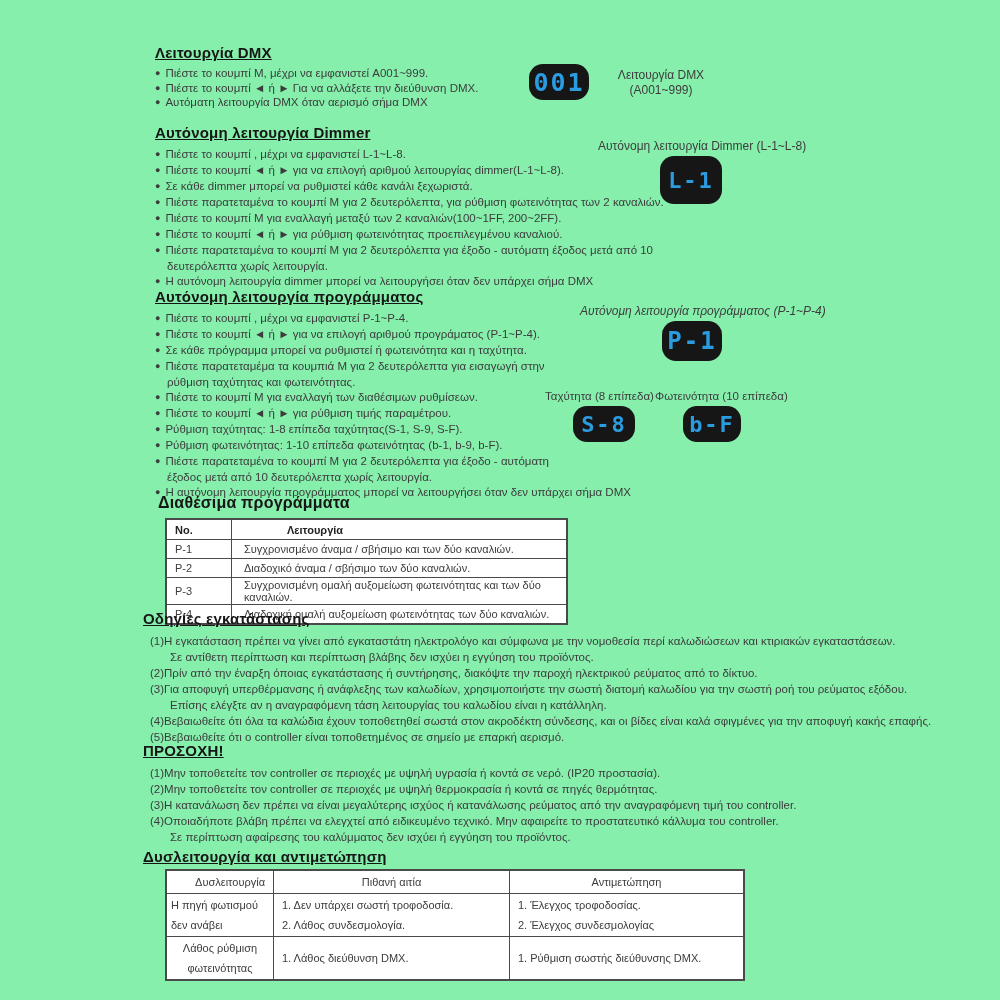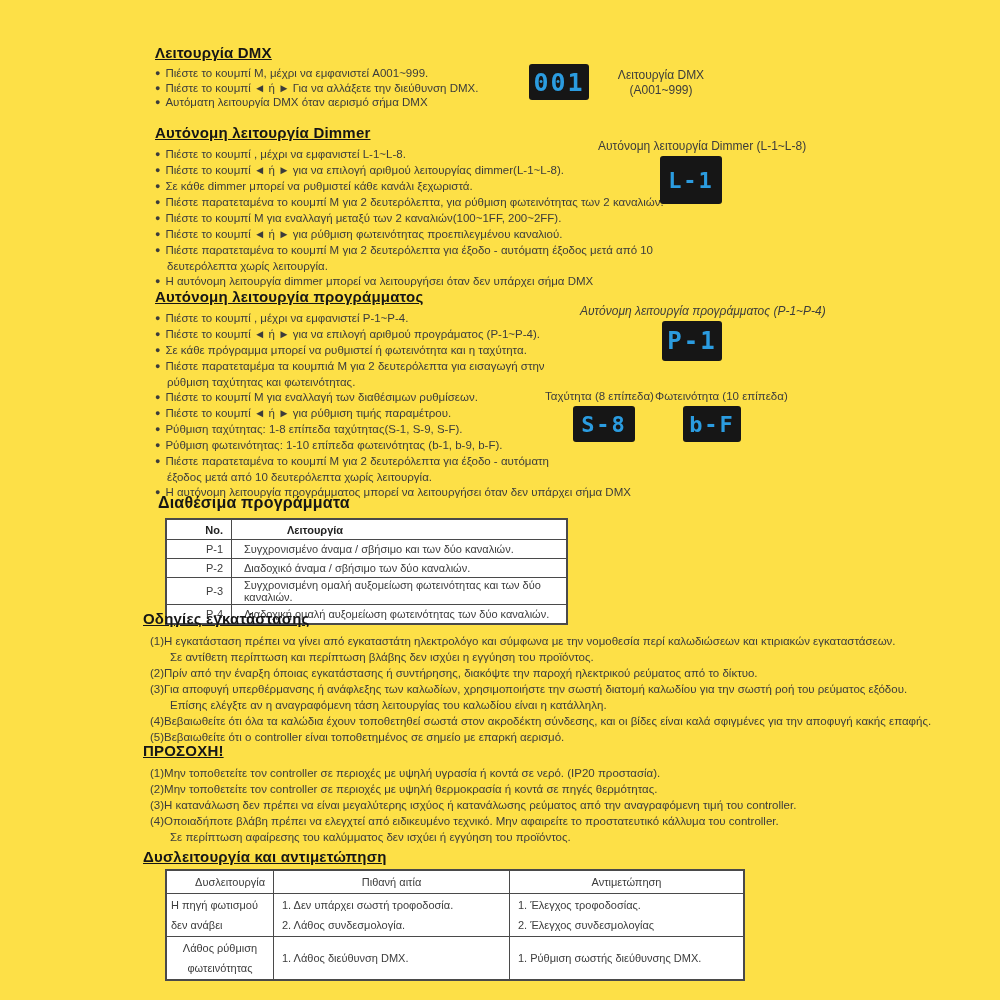--- a/index.html
+++ b/index.html
@@ -1,17 +1,17 @@
 <!DOCTYPE html>
 <html lang="el"><head>
 <meta charset="utf-8">
 <style>
   html,body { margin:0; padding:0; background:#ffffff; }
   .page {
-    position:relative; width:1000px; height:1000px; background:#fde047;
+    position:relative; width:1000px; height:1000px; background:#86efac;
     font-family:"Liberation Sans", sans-serif; color:#3c3c3c; overflow:hidden;
   }
   
   .sec { position:absolute; }
   .sec-title {
     margin:0 0 6px 0; font-size:15px; font-weight:bold; color:#161616;
     text-decoration:underline; letter-spacing:.2px;
   }
   .sec-title.nounderline { text-decoration:none; font-size:16px; }
   
@@ -24,41 +24,41 @@
   ul.bullets li::before { content:"●"; font-size:9px; margin-right:5px; position:relative; top:-1px; }
   
   ul.numlist { list-style:none; margin:4px 0 0 0; padding:0 0 0 7px; }
   ul.numlist li {
     font-size:11.5px; line-height:16px; white-space:pre-line;
     padding-left:20px; text-indent:-20px; color:#3c3c3c;
   }
   
   .display-widget { position:absolute; }
   .seg-box {
-    background:#161616; border-radius:3px; display:flex;
+    background:#161616; border-radius:14px; display:flex;
     align-items:center; justify-content:center;
   }
   .seg-value {
     font-family:"DejaVu Sans Mono", monospace; font-weight:bold;
     color:#2b9ce0; letter-spacing:2px;
   }
   .display-label { position:absolute; font-size:12px; color:#3c3c3c; white-space:pre-line; }
   .display-label.center { text-align:center; }
   
   table.doc-table { border-collapse:collapse; table-layout:fixed; background:#fff; }
   table.doc-table th, table.doc-table td {
     border:1px solid #4a4a4a; font-size:11px; color:#3c3c3c;
     padding:1px 8px; vertical-align:middle; white-space:pre-line;
   }
   table.doc-table { border:2px solid #4a4a4a; }
   
   #programs-table { width:403px; }
   #programs-table th { font-weight:bold; color:#222; height:17px; }
   #programs-table td { height:16px; }
-  #programs-table .col-no { width:48px; text-align:right; }
+  #programs-table .col-no { width:48px; text-align:left; }
   #programs-table th.col-fn { text-align:left; padding-left:55px; }
   #programs-table td.col-fn { text-align:left; padding-left:12px; }
   
   #trouble-table { width:526px; }
   #trouble-table th { font-weight:normal; height:20px; text-align:center; }
   #trouble-table td { height:33px; line-height:20px; }
   #trouble-table td.fault { width:90px; padding:1px 4px; }
   #trouble-table tr.r2 td.fault { text-align:center; }
   #trouble-table td.cause { width:219px; }
   #trouble-table td.remedy { width:217px; }

